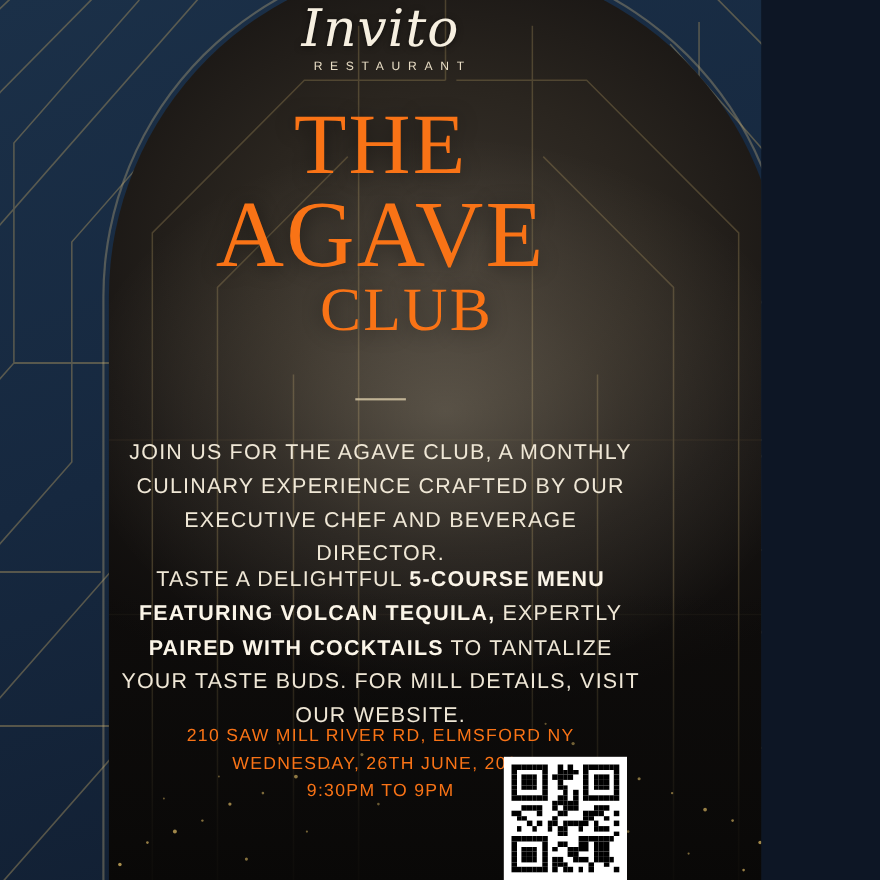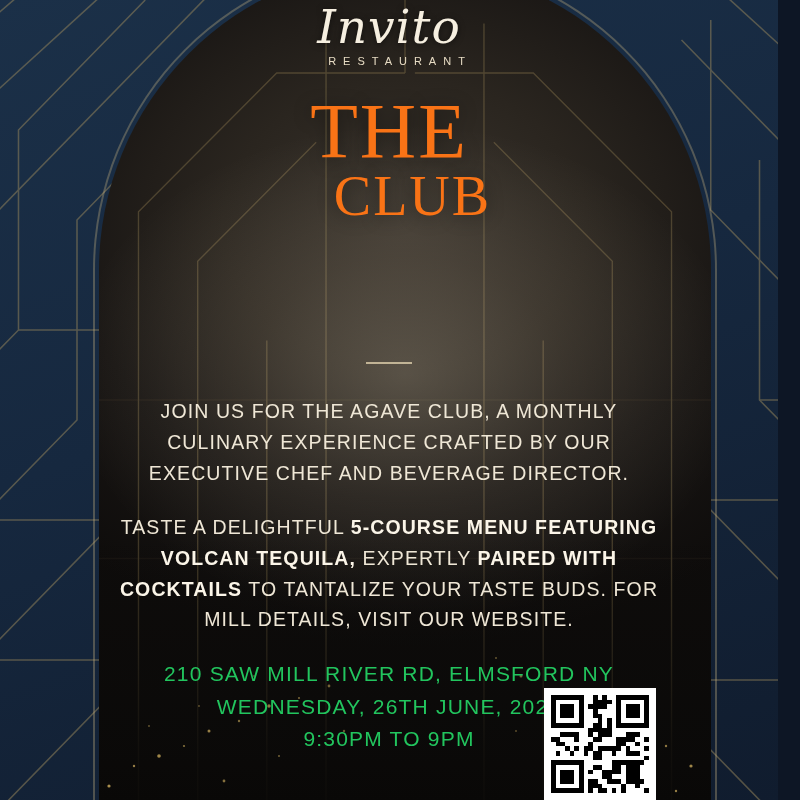--- a/index.html
+++ b/index.html
@@ -9,21 +9,21 @@
   }
   body {
     width: 800px;
     height: 800px;
     overflow: hidden;
     font-family: "Liberation Sans", sans-serif;
   }
 
   #poster {
     position: relative;
-    width: 778px;
+    width: 692px;
     height: 800px;
     overflow: hidden;
     background: #16283f;
   }
   .bg-grad {
     position: absolute;
     inset: 0;
     background:
       linear-gradient(160deg, #1b3048 0%, #16283f 45%, #101c2e 100%);
   }
@@ -158,24 +158,24 @@
   .para.p2 { top: 512px; }
 
   .para b { font-weight: 700; color: #fbf5e8; }
 
   .details {
     position: absolute;
     left: 70px;
     right: 70px;
     top: 658px;
     font-family: "Liberation Sans", sans-serif;
-    font-size: 21px;
+    font-size: 16px;
     letter-spacing: 1.2px;
     line-height: 1.55;
-    color: #22c55e;
+    color: #f97316;
   }
 
   
   .qr {
     position: absolute;
     right: 122px;
     bottom: 0;
     width: 112px;
     height: 112px;
     background: #ffffff;
@@ -296,20 +296,21 @@
 
   <div class="content">
 
     <div class="brand">
       <div class="brand-name">Invito</div>
       <div class="brand-sub">RESTAURANT</div>
     </div>
 
     <div class="title">
       <span class="l1">THE</span>
+      <span class="l2">AGAVE</span>
       <span class="l3">CLUB</span>
     </div>
 
     <div class="divider"></div>
 
     <div class="para p1">JOIN US FOR THE AGAVE CLUB, A MONTHLY CULINARY EXPERIENCE CRAFTED BY OUR EXECUTIVE CHEF AND BEVERAGE DIRECTOR.</div>
 
     <div class="para p2">
       <span>TASTE A DELIGHTFUL </span><b>5-COURSE MENU FEATURING VOLCAN TEQUILA,</b><span> EXPERTLY </span><b>PAIRED WITH COCKTAILS</b><span> TO TANTALIZE YOUR TASTE BUDS. FOR MILL DETAILS, VISIT OUR WEBSITE.</span>
     </div>

